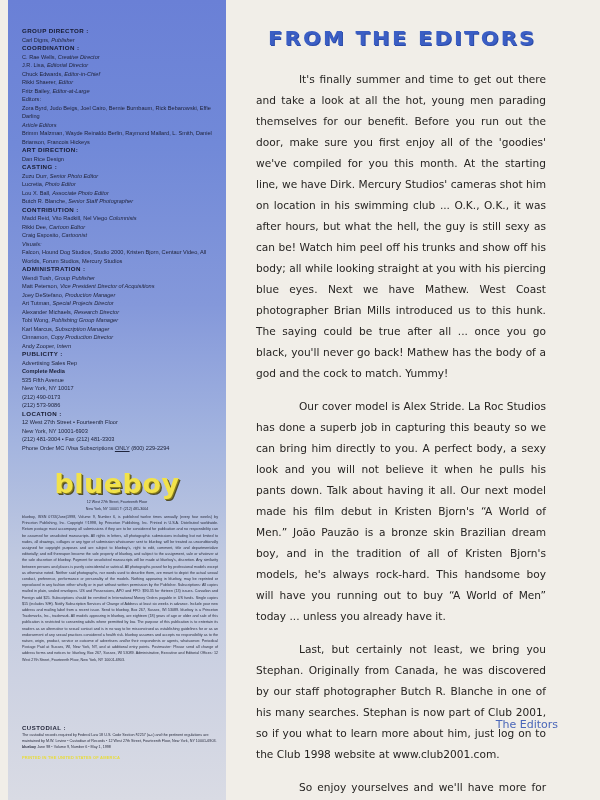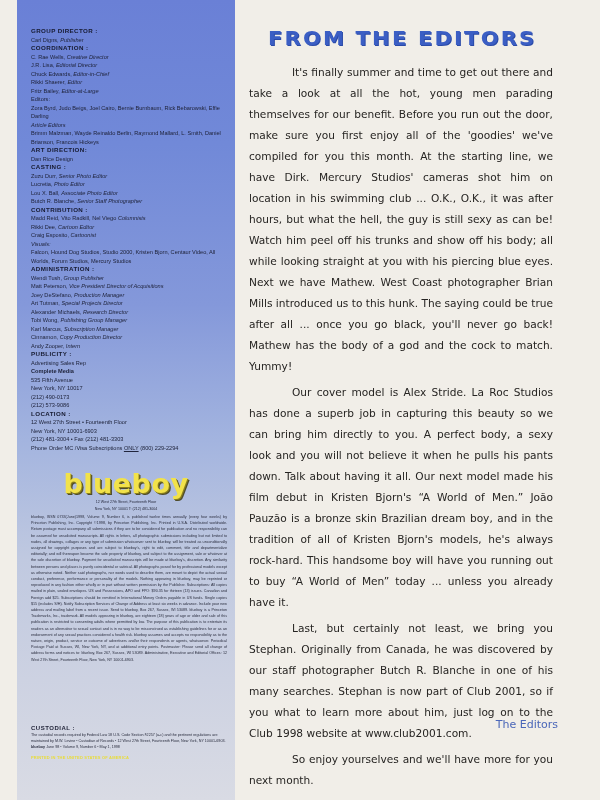--- a/index.html
+++ b/index.html
@@ -4,21 +4,21 @@
   <style>
     html, body { margin: 0; padding: 0; }
     body {
       width: 600px; height: 800px; overflow: hidden;
       background: #ece9e2;
       position: relative;
       font-family: "Liberation Sans", sans-serif;
     }
     .page { position: absolute; inset: 0; background: #f1eee8; }
     .left-panel {
-      position: absolute; left: 17px; top: 0; width: 218px; height: 800px;
+      position: absolute; left: 8px; top: 0; width: 218px; height: 800px;
       background: linear-gradient(180deg,
         #6a80d6 0%, #7189d8 18%, #8498da 38%, #a3b4df 55%,
         #c0c9e0 70%, #cdd2e2 85%, #d9dbe4 100%);
       color: #1d2035;
     }
     .masthead {
       position: absolute; left: 14px; top: 27px; width: 200px;
       font-size: 5.6px; line-height: 8.5px;
     }
     .masthead .section-head {
@@ -75,21 +75,21 @@
       text-shadow: 1px 1px 0 #2a4aa8;
       white-space: nowrap;
       transform: scaleY(0.95);
     }
     .body-text {
       position: absolute; left: 12px; top: 57px; width: 314px;
       font-family: "DejaVu Sans", sans-serif;
       font-size: 10.6px; line-height: 21px; color: #262422;
       text-align: justify;
     }
-    .body-text p { margin: 5px; text-indent: 43px; }
+    .body-text p { margin: 12px; text-indent: 43px; }
     .signature {
       position: absolute; right: 24px; top: 718px;
       font-family: "DejaVu Sans", sans-serif;
       font-weight: normal; font-size: 11px; color: #4a66b8;
     }
   </style>
 </head>
 <body>
 
 <div class="page">

